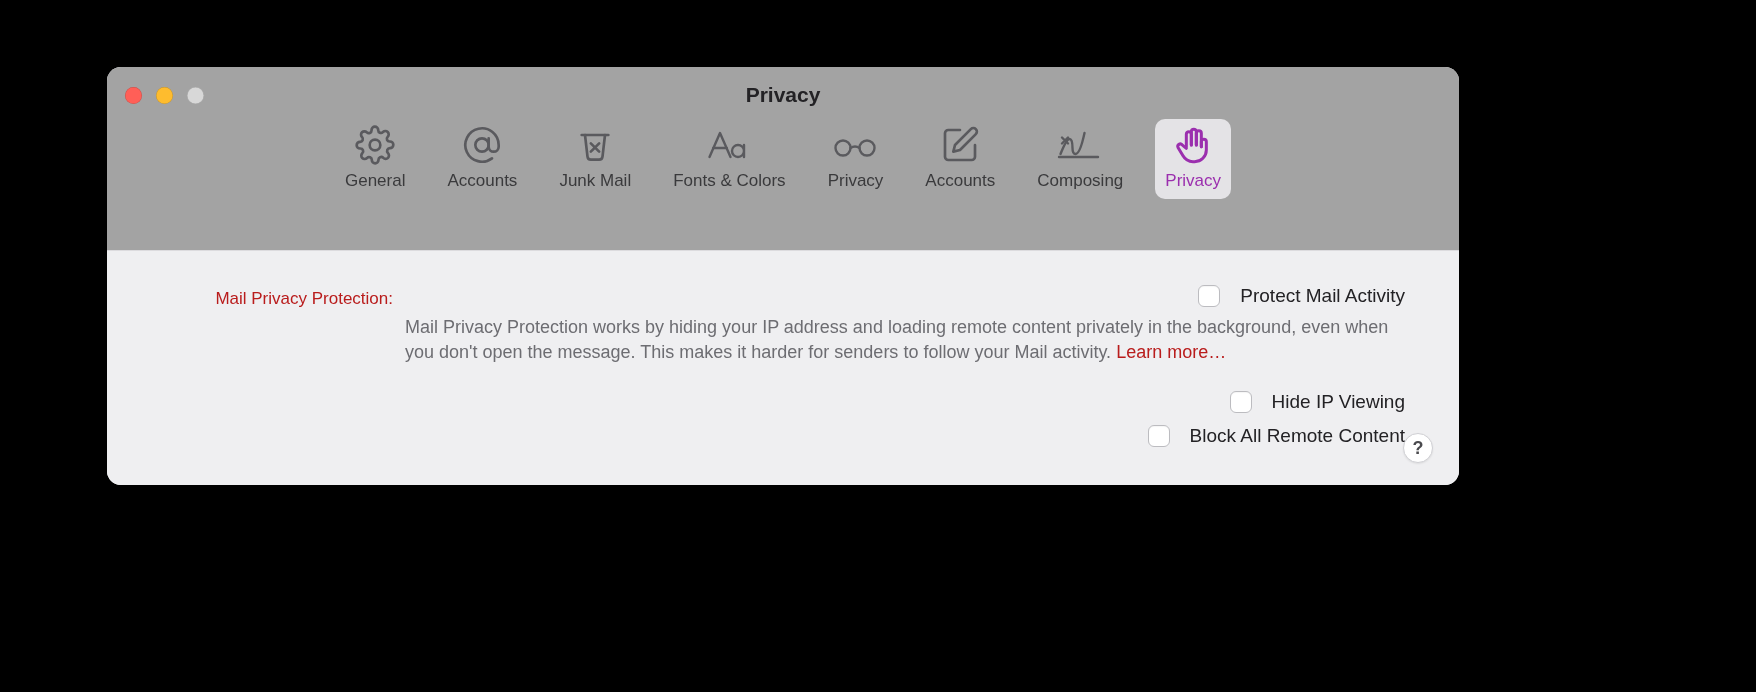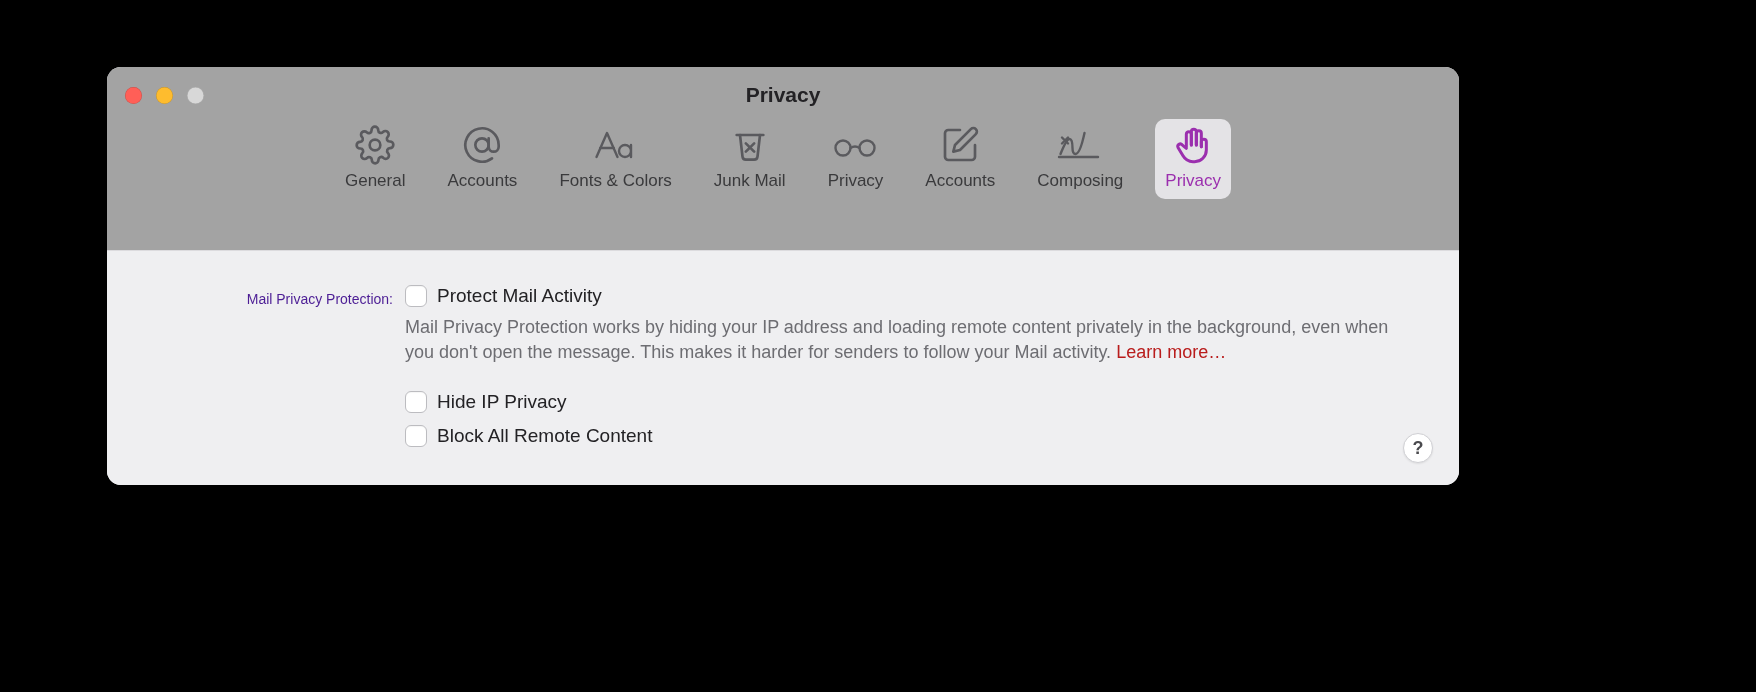--- a/index.html
+++ b/index.html
@@ -94,33 +94,34 @@
     position: relative;
   }
   .row {
     display: flex;
     align-items: flex-start;
   }
   .section-label {
     width: 268px;
     text-align: right;
     padding-right: 12px;
-    font-size: 14px;
-    color: #4c1d95;
+    font-size: 17px;
+    color: #b91c1c;
     line-height: 28px;
   }
   .controls {
     flex: 1;
     max-width: 1000px;
   }
   .check-row {
     display: flex;
     align-items: center;
-    gap: 10px;
+    gap: 20px;
     margin-bottom: 6px;
+    justify-content: flex-end;
   }
   .checkbox {
     width: 22px; height: 22px;
     border: 1px solid #bcbcc0;
     border-radius: 6px;
     background: #fff;
     box-shadow: inset 0 1px 1px rgba(0,0,0,0.04);
     flex-shrink: 0;
   }
   .check-label {
@@ -185,38 +186,38 @@
           <svg width="40" height="40" viewBox="0 0 24 24" fill="none" stroke="currentColor" stroke-width="1.6" stroke-linecap="round" stroke-linejoin="round">
             <circle cx="12" cy="12" r="4"></circle>
             <path d="M16 8v5a3 3 0 0 0 6 0v-1a10 10 0 1 0-4 8"></path>
           </svg>
         </span>
         <span class="label">Accounts</span>
       </div>
 
       <div class="tb-item">
         <span class="icon">
+          <svg width="40" height="40" viewBox="0 0 24 24" fill="none" stroke="currentColor" stroke-width="1.6" stroke-linecap="round" stroke-linejoin="round">
+            <path d="M4 6h16"></path>
+            <path d="M6 6l1.5 13a2 2 0 0 0 2 1.8h5a2 2 0 0 0 2-1.8L18 6"></path>
+            <path d="M9.5 11l5 5M14.5 11l-5 5"></path>
+          </svg>
+        </span>
+        <span class="label">Junk Mail</span>
+      </div>
+
+      <div class="tb-item">
+        <span class="icon">
           <svg width="48" height="40" viewBox="0 0 32 24" fill="none" stroke="currentColor" stroke-width="1.6" stroke-linecap="round" stroke-linejoin="round">
             <path d="M3 20 L10 4 L17 20"></path>
             <path d="M5.5 14 L14.5 14"></path>
             <path d="M22 12 a4 4 0 1 0 0 8 a4 4 0 0 0 0-8 z M26 12 v8"></path>
           </svg>
         </span>
         <span class="label">Fonts &amp; Colors</span>
-      </div>
-
-      <div class="tb-item">
-        <span class="icon">
-          <svg width="40" height="40" viewBox="0 0 24 24" fill="none" stroke="currentColor" stroke-width="1.6" stroke-linecap="round" stroke-linejoin="round">
-            <path d="M4 6h16"></path>
-            <path d="M6 6l1.5 13a2 2 0 0 0 2 1.8h5a2 2 0 0 0 2-1.8L18 6"></path>
-            <path d="M9.5 11l5 5M14.5 11l-5 5"></path>
-          </svg>
-        </span>
-        <span class="label">Junk Mail</span>
       </div>
 
       <div class="tb-item">
         <span class="icon">
           <svg width="48" height="40" viewBox="0 0 32 24" fill="none" stroke="currentColor" stroke-width="1.6" stroke-linecap="round" stroke-linejoin="round">
             <circle cx="8" cy="14" r="5"></circle>
             <circle cx="24" cy="14" r="5"></circle>
             <path d="M13 14 q3 -2 6 0"></path>
           </svg>
         </span>
@@ -270,21 +271,21 @@
           <div class="check-label">Protect Mail Activity</div>
         </div>
         <div class="desc">
           <span>Mail Privacy Protection works by hiding your IP address and loading remote content privately in the background, even when you don't open the message. This makes it harder for senders to follow your Mail activity.</span>
           <span> </span>
           <span class="learn">Learn more…</span>
         </div>
         <div class="sub-checks">
           <div class="check-row">
             <div class="checkbox"></div>
-            <div class="check-label">Hide IP Privacy</div>
+            <div class="check-label">Hide IP Viewing</div>
           </div>
           <div class="check-row">
             <div class="checkbox"></div>
             <div class="check-label">Block All Remote Content</div>
           </div>
         </div>
       </div>
     </div>
 
     <div class="help">

